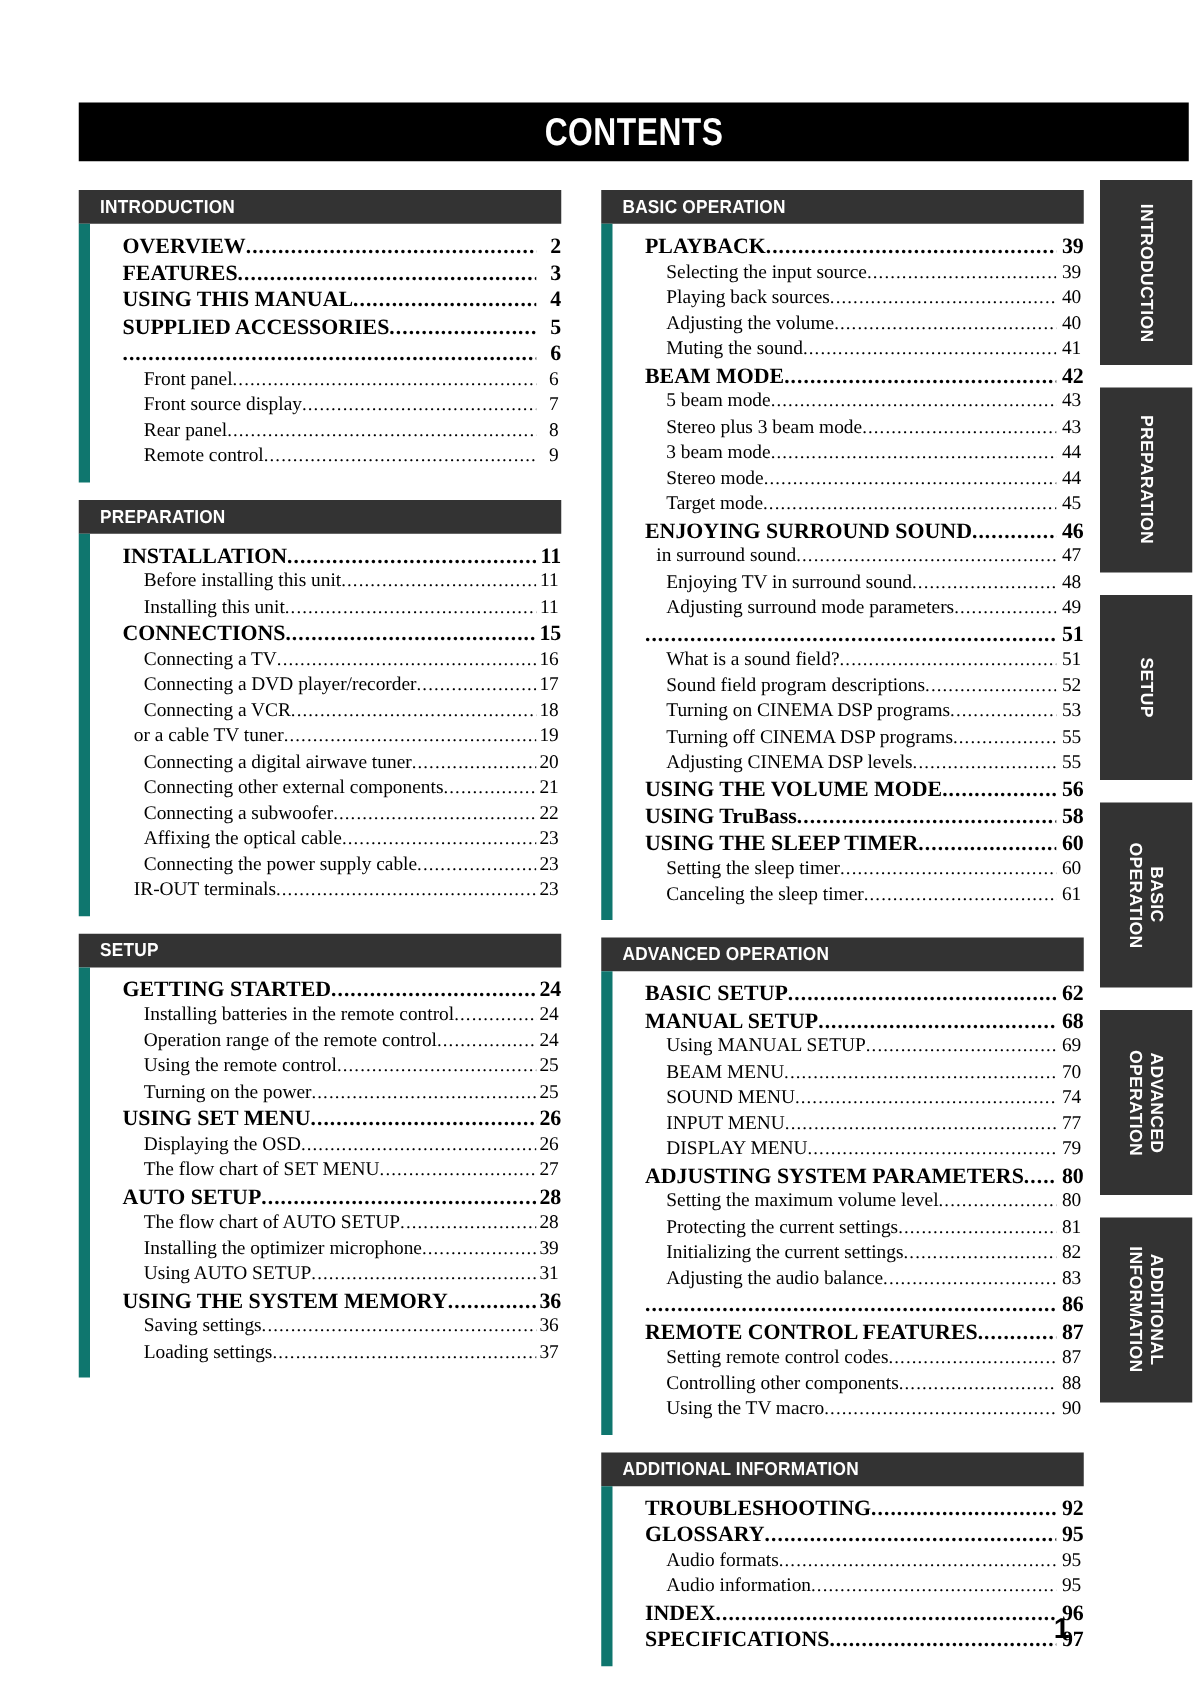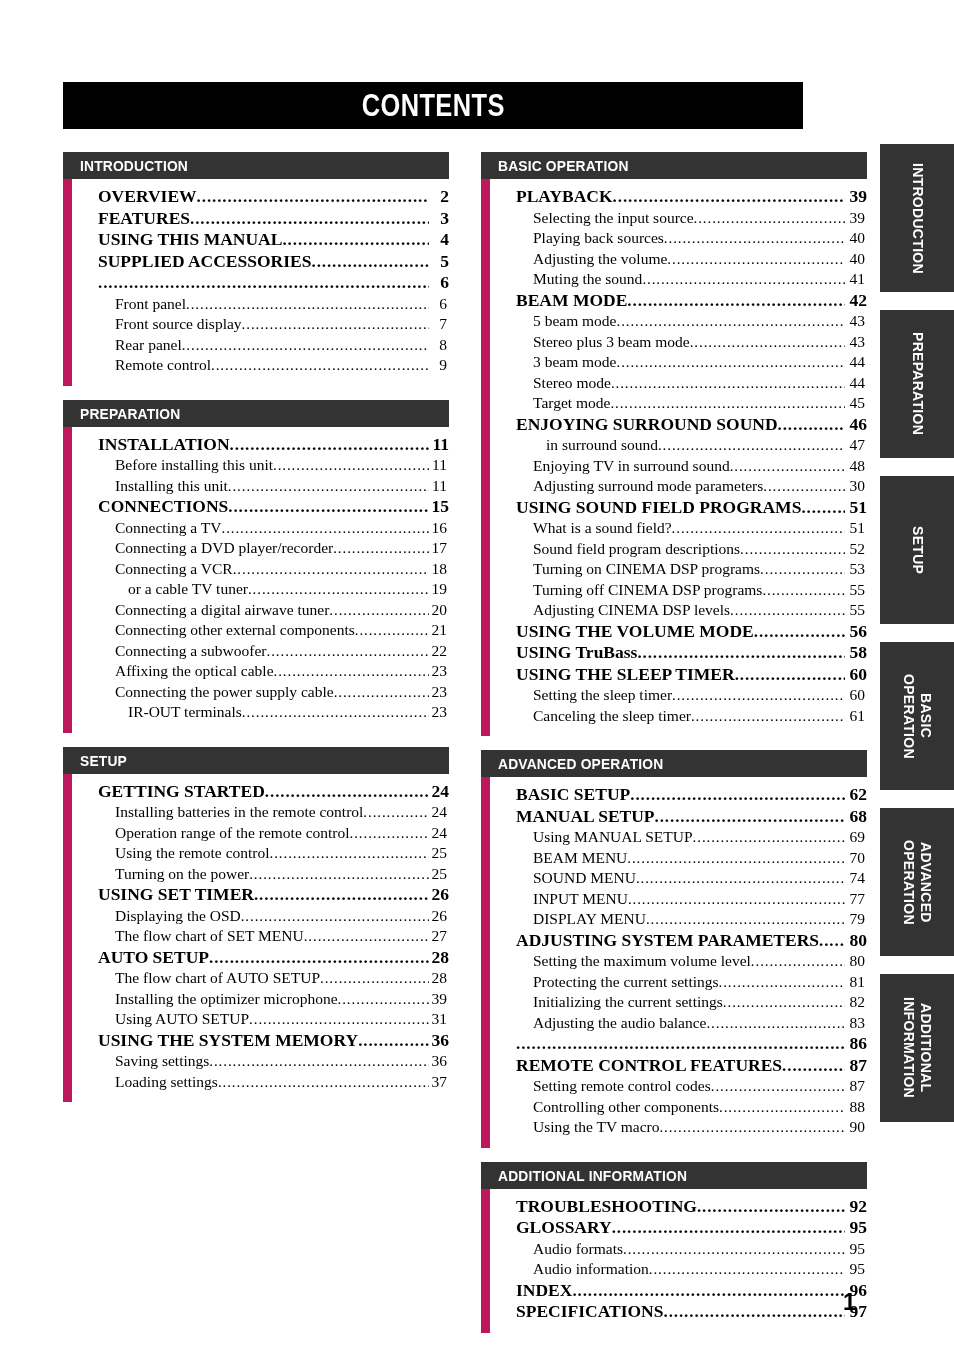--- a/index.html
+++ b/index.html
@@ -13,21 +13,21 @@
     position: relative;
     font-family: "Liberation Serif", "DejaVu Serif", serif;
     overflow: hidden;
   }
 
   
   .title-bar {
     position: absolute;
     left: 63px;
     top: 82px;
-    width: 740px;
+    width: 888px;
     height: 47px;
     background: #000000;
     display: flex;
     align-items: center;
     justify-content: center;
   }
   .title-bar .title-text {
     font-family: "Liberation Sans Narrow", "Liberation Sans", sans-serif;
     font-weight: bold;
     font-size: 31px;
@@ -63,21 +63,21 @@
     font-family: "Liberation Sans Narrow", "Liberation Sans", sans-serif;
     font-weight: bold;
     font-size: 15px;
     color: #ffffff;
     letter-spacing: 0.2px;
     transform: scaleX(0.92);
     transform-origin: left center;
     white-space: nowrap;
   }
   .section-body {
-    border-left: 9px solid #be185d;
+    border-left: 9px solid #0f766e;
     padding: 7px 0 10px 0;
     box-sizing: border-box;
   }
 
   
   .entry {
     display: flex;
     align-items: baseline;
     white-space: nowrap;
     overflow: hidden;
@@ -114,21 +114,21 @@
     font-size: 15.5px;
     line-height: 19.5px;
     padding-left: 43px;
     padding-right: 2px;
     color: #000;
   }
   .entry.lvl2 .leader { font-size: 15px; }
 
   
   .entry.cont {
-    padding-left: 56px;
+    padding-left: 35px;
   }
 
   
   .col-left  .entry.lvl1 .pageno { min-width: 20px; }
   .col-left  .entry.lvl2 .pageno { min-width: 18px; }
   .col-right .entry.lvl1 .pageno { min-width: 22px; }
   .col-right .entry.lvl2 .pageno { min-width: 20px; }
 
   
   .tabstrip {
@@ -330,21 +330,21 @@
           <span class="label">Using the remote control</span>
           <span class="leader">............................................................................................................................................................................................................................</span>
           <span class="pageno">25</span>
         </div>
         <div class="entry lvl2">
           <span class="label">Turning on the power</span>
           <span class="leader">............................................................................................................................................................................................................................</span>
           <span class="pageno">25</span>
         </div>
         <div class="entry lvl1">
-          <span class="label">USING SET TIMER</span>
+          <span class="label">USING SET MENU</span>
           <span class="leader">............................................................................................................................................................................................................................</span>
           <span class="pageno">26</span>
         </div>
         <div class="entry lvl2">
           <span class="label">Displaying the OSD</span>
           <span class="leader">............................................................................................................................................................................................................................</span>
           <span class="pageno">26</span>
         </div>
         <div class="entry lvl2">
           <span class="label">The flow chart of SET MENU</span>
@@ -462,24 +462,23 @@
           <span class="pageno">47</span>
         </div>
         <div class="entry lvl2">
           <span class="label">Enjoying TV in surround sound</span>
           <span class="leader">............................................................................................................................................................................................................................</span>
           <span class="pageno">48</span>
         </div>
         <div class="entry lvl2">
           <span class="label">Adjusting surround mode parameters</span>
           <span class="leader">............................................................................................................................................................................................................................</span>
-          <span class="pageno">30</span>
-        </div>
-        <div class="entry lvl1">
-          <span class="label">USING SOUND FIELD PROGRAMS</span>
+          <span class="pageno">49</span>
+        </div>
+        <div class="entry lvl1">
           <span class="leader">............................................................................................................................................................................................................................</span>
           <span class="pageno">51</span>
         </div>
         <div class="entry lvl2">
           <span class="label">What is a sound field?</span>
           <span class="leader">............................................................................................................................................................................................................................</span>
           <span class="pageno">51</span>
         </div>
         <div class="entry lvl2">
           <span class="label">Sound field program descriptions</span>

